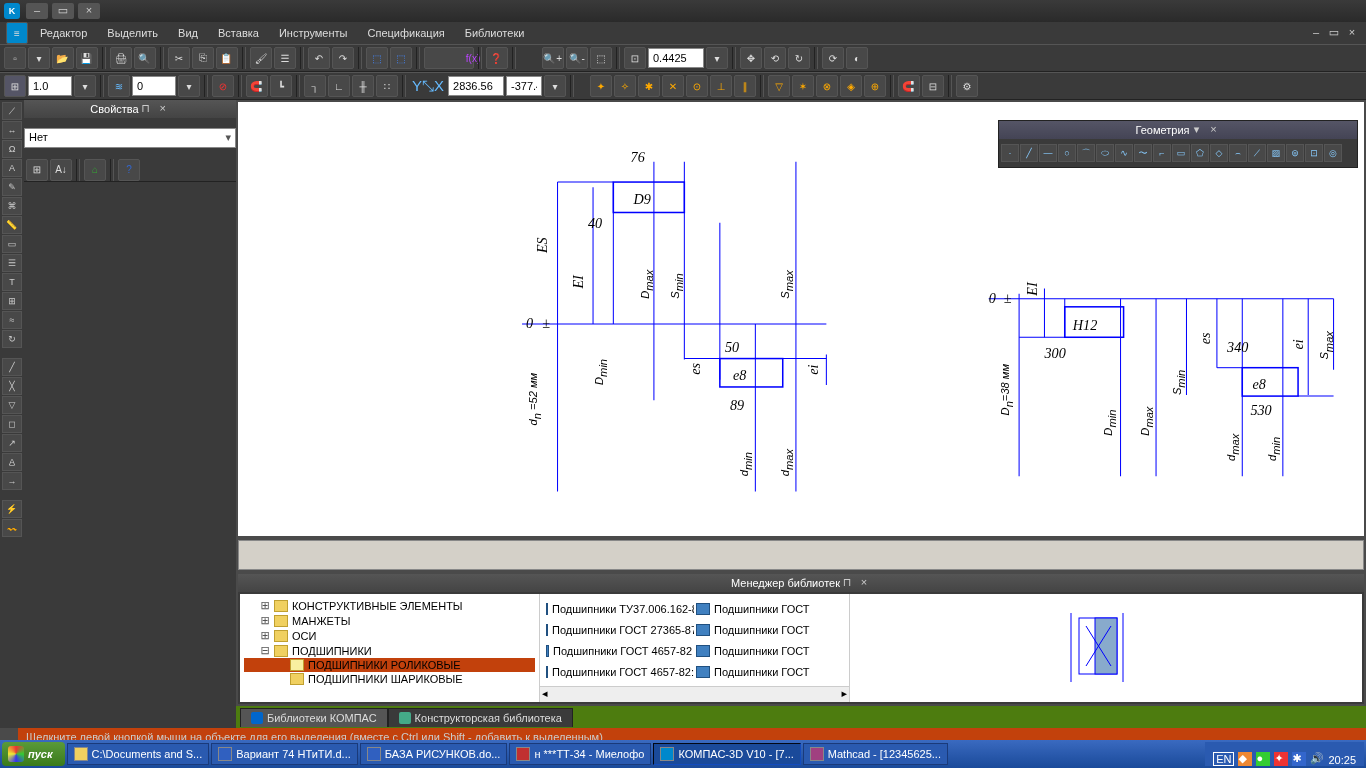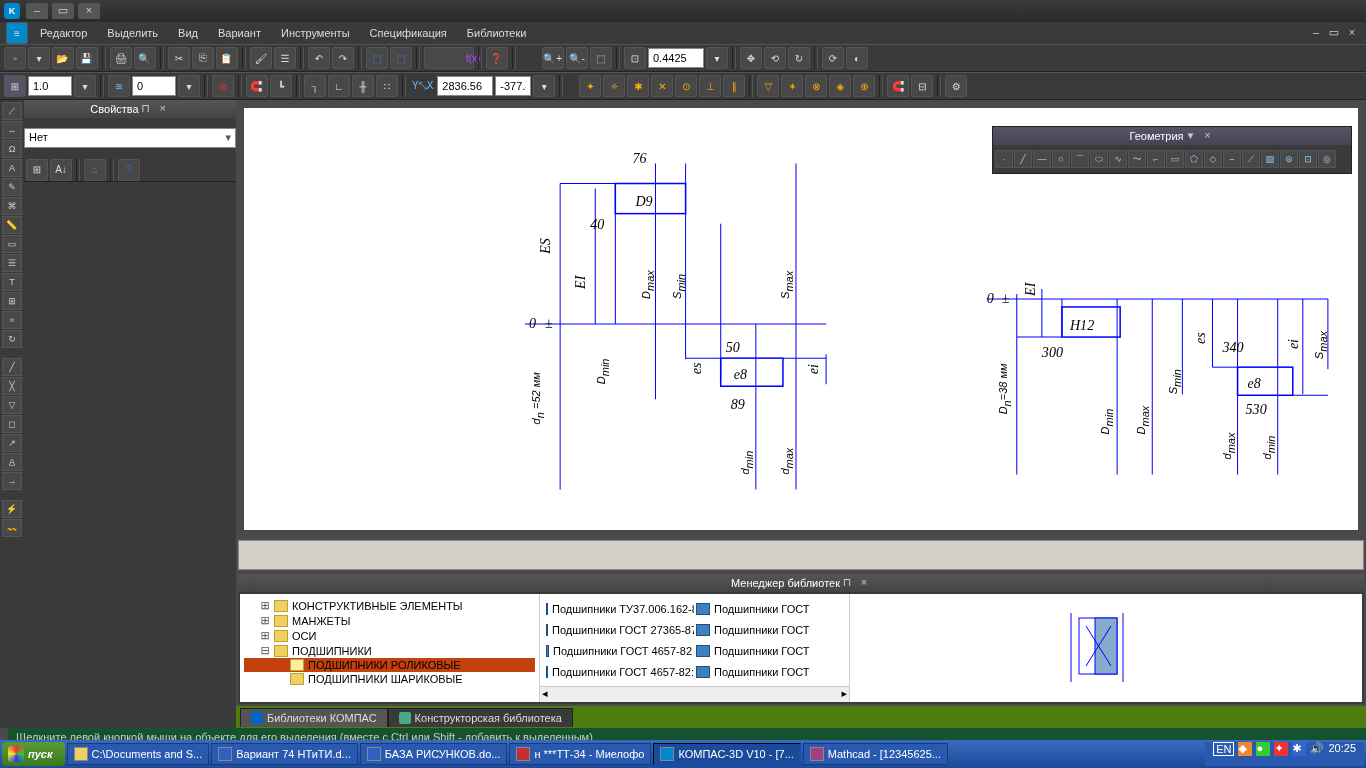--- a/index.html
+++ b/index.html
@@ -22,21 +22,21 @@
 .lt-btn { width: 20px; height: 18px; background: #484848; border:1px solid #555; cursor:pointer;display:flex;align-items:center;justify-content:center;font-size:9px;color:#ccc;}
 .props-panel { width: 212px; background: #3a3a3a; display:flex;flex-direction:column;}
 .panel-header { height: 18px; background: linear-gradient(#555,#444); color: #fff; padding: 2px 6px; display:flex;align-items:center;justify-content:center;font-size:11px;}
 .panel-header .ph-btns{display:flex;gap:3px;}
 .panel-header .ph-btn{width:14px;height:14px;color:#ccc;cursor:pointer;text-align:center;line-height:12px;}
 .props-body { flex:1; background: #3a3a3a; }
 .props-combo { width: 100%; height: 20px; background:#fff;border:1px solid #888;margin:10px 0;padding:2px 4px;position:relative;}
 .props-combo::after{content:"▾";position:absolute;right:4px;top:2px;color:#555;}
 .props-tbar{height:24px;background:#3a3a3a;display:flex;align-items:center;gap:2px;padding:2px;border-bottom:1px solid #222;}
 .canvas-area { flex: 1; display:flex;flex-direction:column; background:#4a4a4a; position: relative;}
-.canvas { flex:1; background: #fff; margin: 8px; position: relative; overflow:hidden;}
+.canvas { flex:1; background: #fff; margin: 2px; position: relative; overflow:hidden;}
 .canvas svg { width:100%; height:100%; }
 .geom-float { position: absolute; top: 18px; right: 6px; width: 360px; background: #3e3e3e; border:1px solid #222; z-index:5;}
 .geom-float .panel-header{background:linear-gradient(#556,#445);}
 .geom-body { height: 28px; background:#3a3a3a; display:flex;align-items:center;gap:1px;padding:2px;flex-wrap:wrap;}
 .gb-btn{width:18px;height:18px;border:1px solid #555;background:#484848;cursor:pointer;display:flex;align-items:center;justify-content:center;font-size:9px;color:#8cf;}
 .pale-bar { height: 30px; background: #d4d0c8; margin: 2px; border:1px solid #888;}
 .lib-mgr { height: 130px; background: #3a3a3a; margin:2px; display:flex;flex-direction:column;}
 .lib-body { flex:1; background:#fff; margin:2px; display:flex; }
 .lib-tree { width: 300px; border-right:1px solid #ccc; overflow:auto; padding:4px;}
 .lib-tree .tree-item{padding:1px 0 1px 16px;white-space:nowrap;cursor:pointer;display:flex;align-items:center;gap:4px;}
@@ -46,28 +46,28 @@
 .lib-tree .indent1{padding-left:32px;}
 .lib-list { width: 310px; border-right:1px solid #ccc; overflow:auto; padding:4px;display:flex;flex-wrap:wrap;}
 .lib-list .li{width:150px;padding:1px 2px;display:flex;align-items:center;gap:4px;cursor:pointer;white-space:nowrap;overflow:hidden;}
 .lib-list .li .ic{width:14px;height:12px;background:#4080c0;border:1px solid #205080;}
 .lib-scroll{height:16px;background:#eee;border-top:1px solid #ccc;display:flex;justify-content:space-between;padding:0 2px;margin-top:auto;}
 .lib-preview { flex:1; display:flex;align-items:center;justify-content:center; }
 .lib-tabs { height: 22px; background:#4d7c0f; display:flex;align-items:center;gap:0;padding:0 4px;}
 .lib-tab { padding:3px 10px;background:#555;color:#ddd;cursor:pointer;border:1px solid #222;border-bottom:none;display:flex;align-items:center;gap:4px;font-size:11px;}
 .lib-tab.active{background:#3a3a3a;}
 .lib-tab .tic{width:12px;height:12px;background:#4a8;border-radius:2px;}
-.statusbar { position:absolute; bottom:20px;left:8px;right:0;height:20px;background:#14532d;color:#ccc;padding:3px 8px;font-size:11px;}
+.statusbar { position:absolute; bottom:20px;left:18px;right:0;height:20px;background:#c2410c;color:#ccc;padding:3px 8px;font-size:11px;}
 .taskbar { position:absolute;bottom:0;left:0;right:0;height:28px;background:linear-gradient(#3a6ac0,#1a4a9a);display:flex;align-items:center;padding:0 2px;gap:2px;}
 .start-btn{height:24px;padding:0 12px 0 6px;background:linear-gradient(#5a9a3a,#3a7a1a);color:#fff;font-weight:bold;border-radius:4px;display:flex;align-items:center;gap:4px;cursor:pointer;font-style:italic;font-size:13px;}
 .start-btn .logo{width:16px;height:16px;background:conic-gradient(#e33,#3c3,#33e,#ee3,#e33);border-radius:3px;}
 .task-item{height:22px;padding:0 6px;background:#2a5ab0;color:#fff;border:1px solid #1a3a7a;display:flex;align-items:center;gap:4px;cursor:pointer;font-size:11px;max-width:160px;overflow:hidden;white-space:nowrap;}
 .task-item.active{background:#1a4a9a;border:1px inset #0a2a6a;}
 .task-item .ti-ic{width:14px;height:14px;background:#ddd;border:1px solid #888;}
-.tray{margin-left:auto;height:24px;background:#2a5ab0;display:flex;align-items:flex-start;gap:4px;padding:0 8px;color:#fff;font-size:11px;}
+.tray{margin-left:auto;height:24px;background:#2a5ab0;display:flex;align-items:flex-end;gap:4px;padding:0 8px;color:#fff;font-size:11px;}
 .tray .tr-ic{width:14px;height:14px;cursor:pointer;}
 .dlabel{font-family:'Times New Roman',serif;font-style:italic;font-size:14px;}
 .dbox{fill:none;stroke:#00f;stroke-width:1.5;}
 </style>
 </head>
 <body>
 
 <div class="titlebar">
   <div class="titlebar-icon">K</div>
   <div class="win-btns">
@@ -75,21 +75,21 @@
     <div class="win-btn">▭</div>
     <div class="win-btn">×</div>
   </div>
 </div>
 
 <div class="menubar">
   <span class="tbtn" style="background:#0088cc;">≡</span>
   <div class="mi"><span>Редактор</span></div>
   <div class="mi"><span>Выделить</span></div>
   <div class="mi"><span>Вид</span></div>
-  <div class="mi"><span>Вариант</span></div>
+  <div class="mi"><span>Вставка</span></div>
   <div class="mi"><span>Инструменты</span></div>
   <div class="mi"><span>Спецификация</span></div>
   <div class="mi"><span>Библиотеки</span></div>
   <div class="doc-win-btns">
     <span>–</span>
     <span>▭</span>
     <span>×</span>
   </div>
 </div>
 
@@ -148,21 +148,21 @@
   <div class="tbtn" style="color:#e33;">⊘</div>
   <div class="tsep"></div>
   <div class="tbtn" style="color:#e33;">🧲</div>
   <div class="tbtn">┗</div>
   <div class="tsep"></div>
   <div class="tbtn">┐</div>
   <div class="tbtn">∟</div>
   <div class="tbtn">╫</div>
   <div class="tbtn">∷</div>
   <div class="tsep"></div>
-  <span style="color:#6bf;font-size:10px;padding:0 2px;">Y⤡X</span>
+  <span style="color:#6bf;font-size:15px;padding:0 2px;">Y⤡X</span>
   <input class="tinput" style="width: 56px;" value="2836.56">
   <input class="tinput" style="width: 36px; text-align: right;" value="-377.44">
   <div class="tbtn">▾</div>
   <div class="tsep"></div>
   <div style="width:10px;"></div>
   <div class="tbtn" style="color:#fa0;">✦</div>
   <div class="tbtn" style="color:#fa0;">✧</div>
   <div class="tbtn" style="color:#fa0;">✱</div>
   <div class="tbtn" style="color:#fa0;">✕</div>
   <div class="tbtn" style="color:#fa0;">⊙</div>

